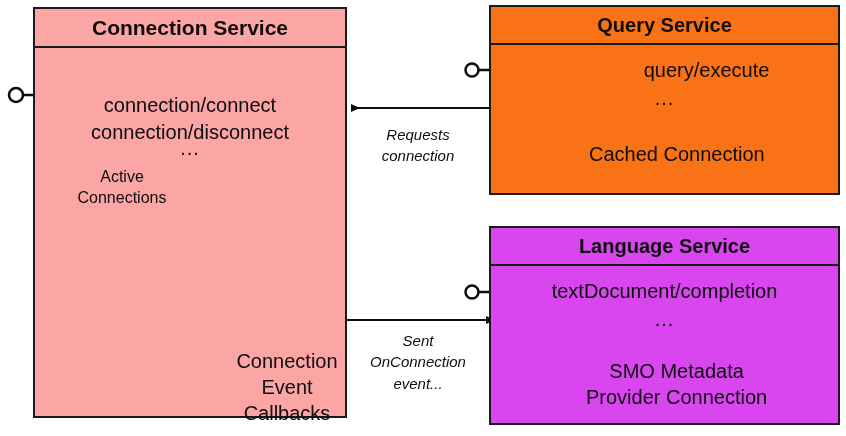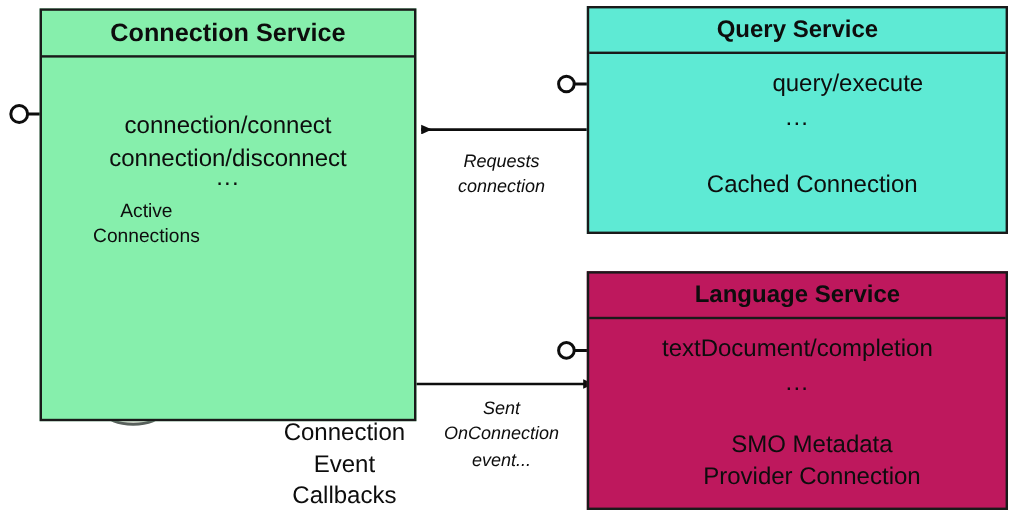--- a/index.html
+++ b/index.html
@@ -27,32 +27,32 @@
     height: 436px;
   }
   
   .component {
     position: absolute;
     box-sizing: border-box;
     border: 2px solid #1a1a1a;
   }
   .comp-connection {
     left: 33px;  top: 7px;
-    width: 314px; height: 344px;
-    background: #86efac;
+    width: 314px; height: 411px;
+    background: #fca5a5;
   }
   .comp-query {
     left: 489px; top: 5px;
     width: 351px; height: 190px;
-    background: #5eead4;
+    background: #f97316;
   }
   .comp-language {
     left: 489px; top: 226px;
     width: 351px; height: 199px;
-    background: #be185d;
+    background: #d946ef;
   }
   .comp-header {
     box-sizing: border-box;
     width: 100%;
     border-bottom: 2px solid #1a1a1a;
     text-align: center;
     font-weight: bold;
     color: #0d0d0d;
     display: flex;
     align-items: center;

